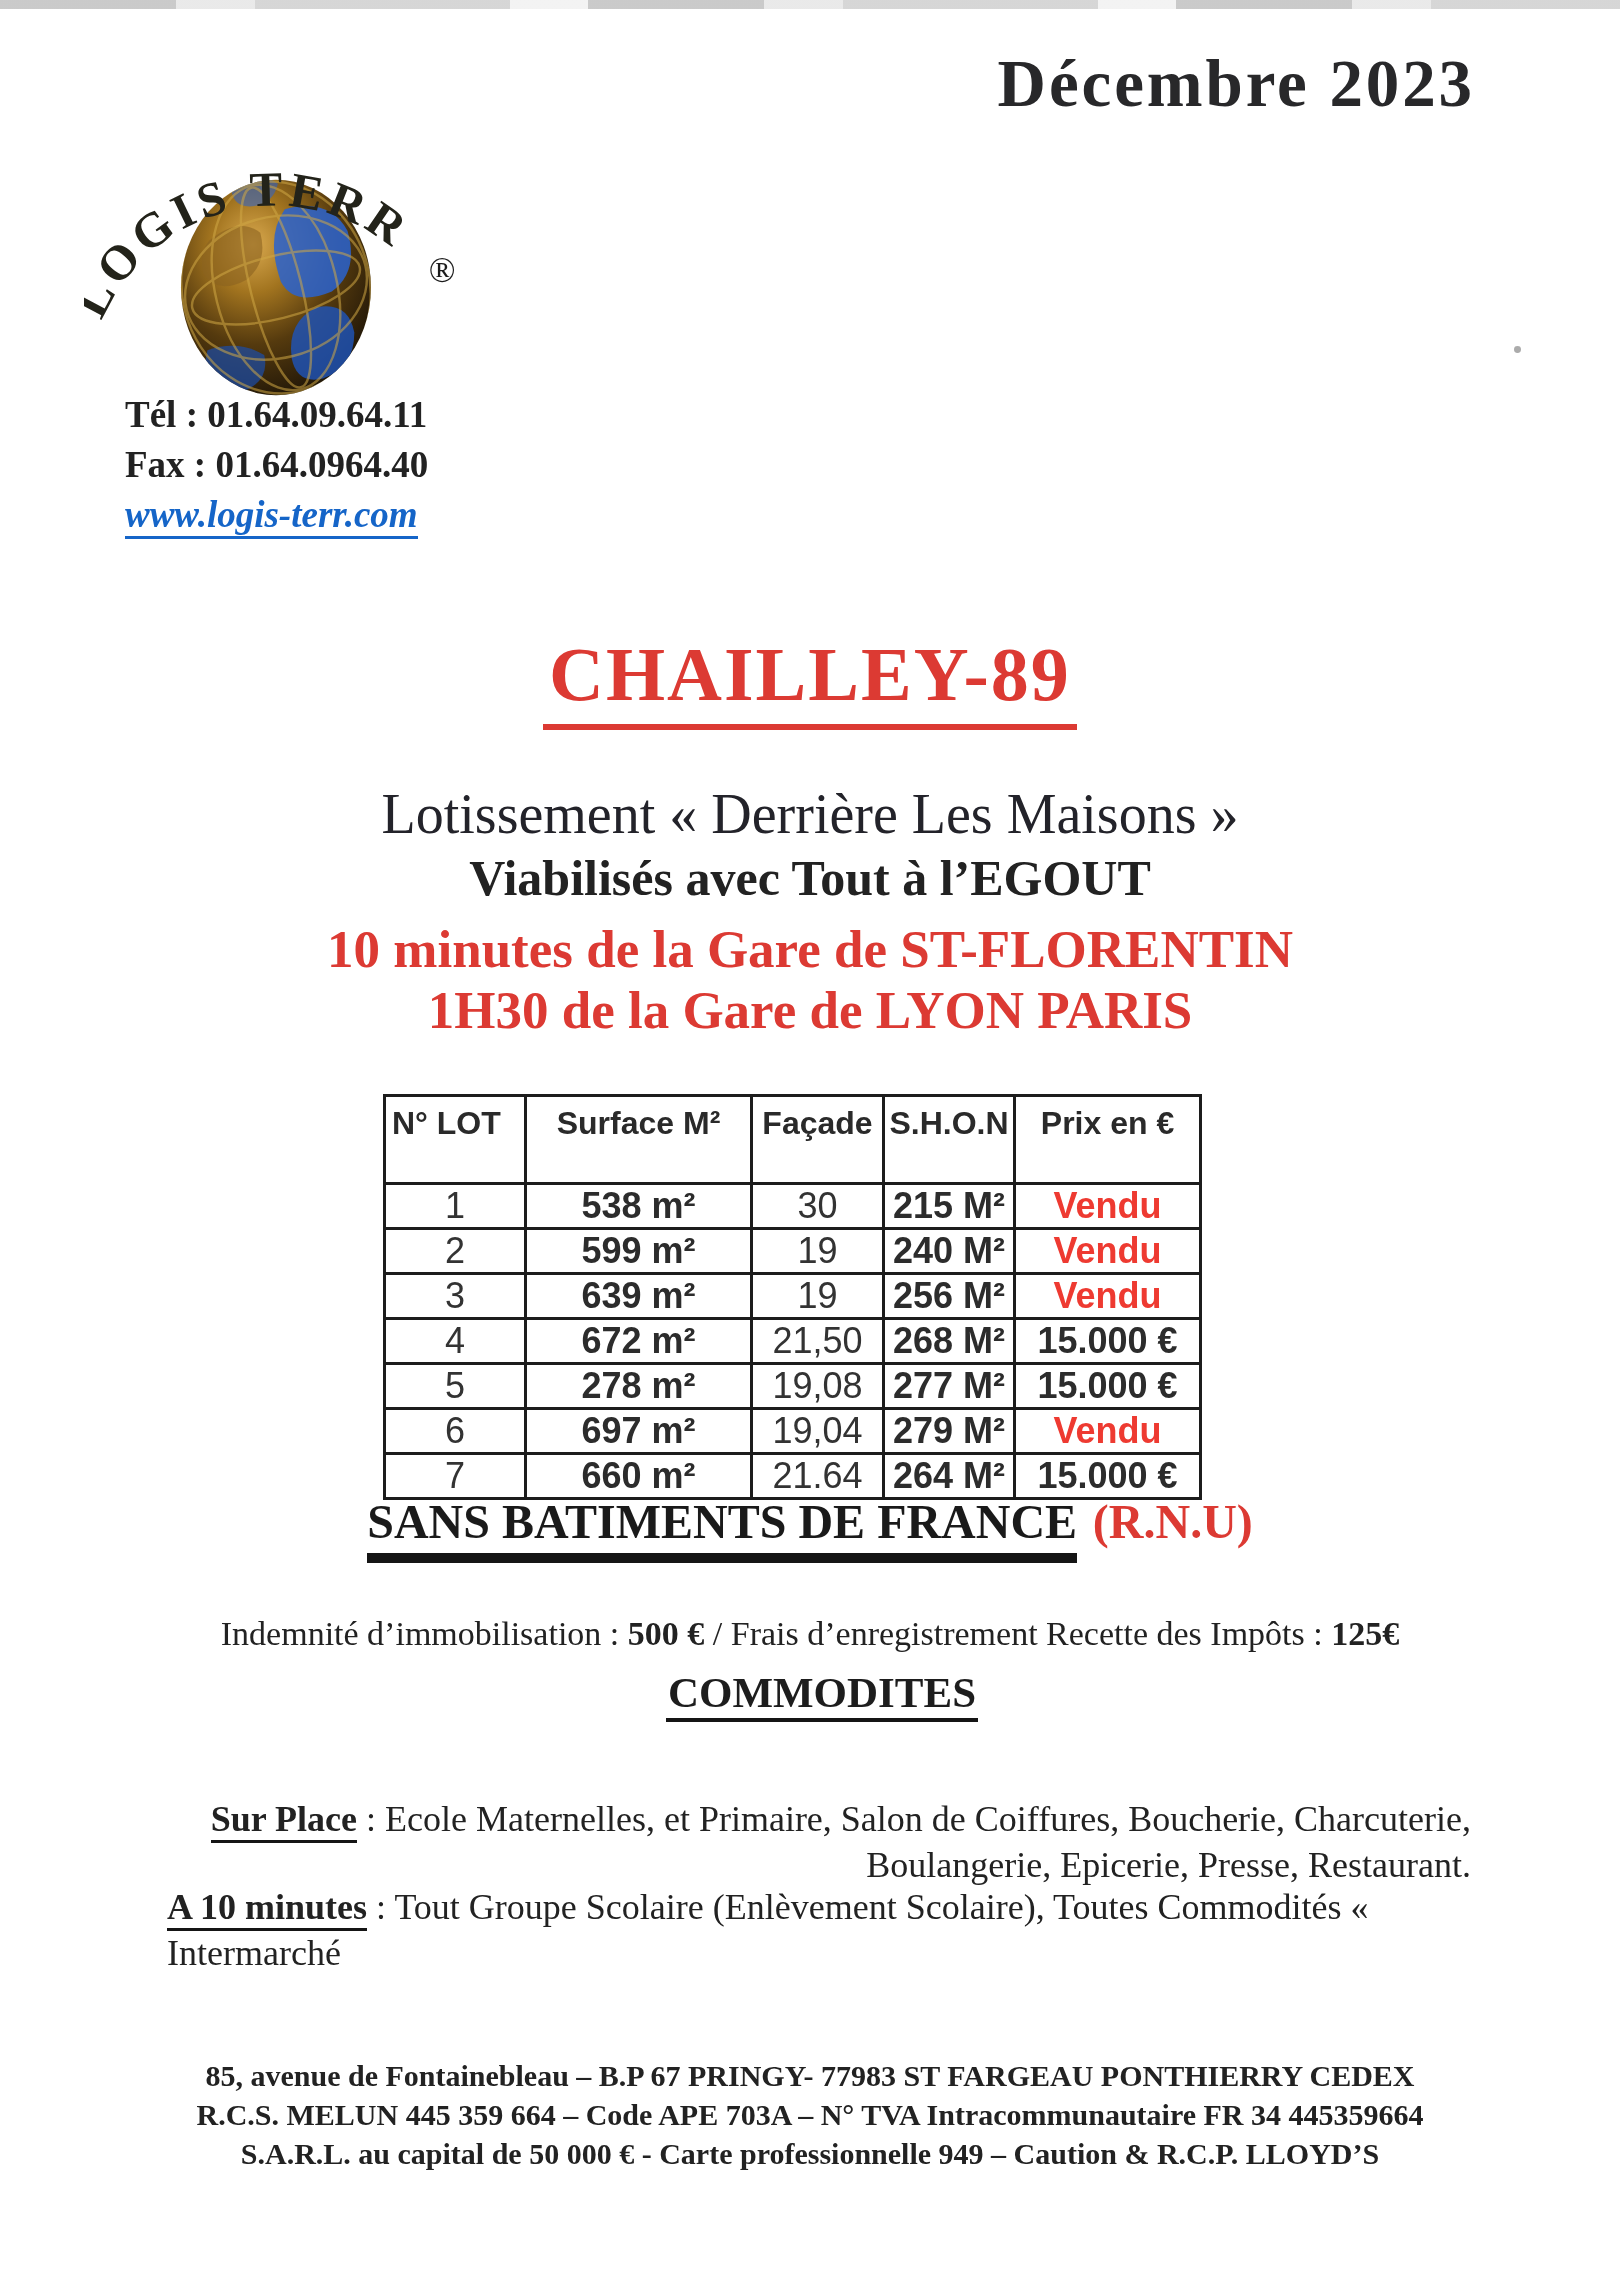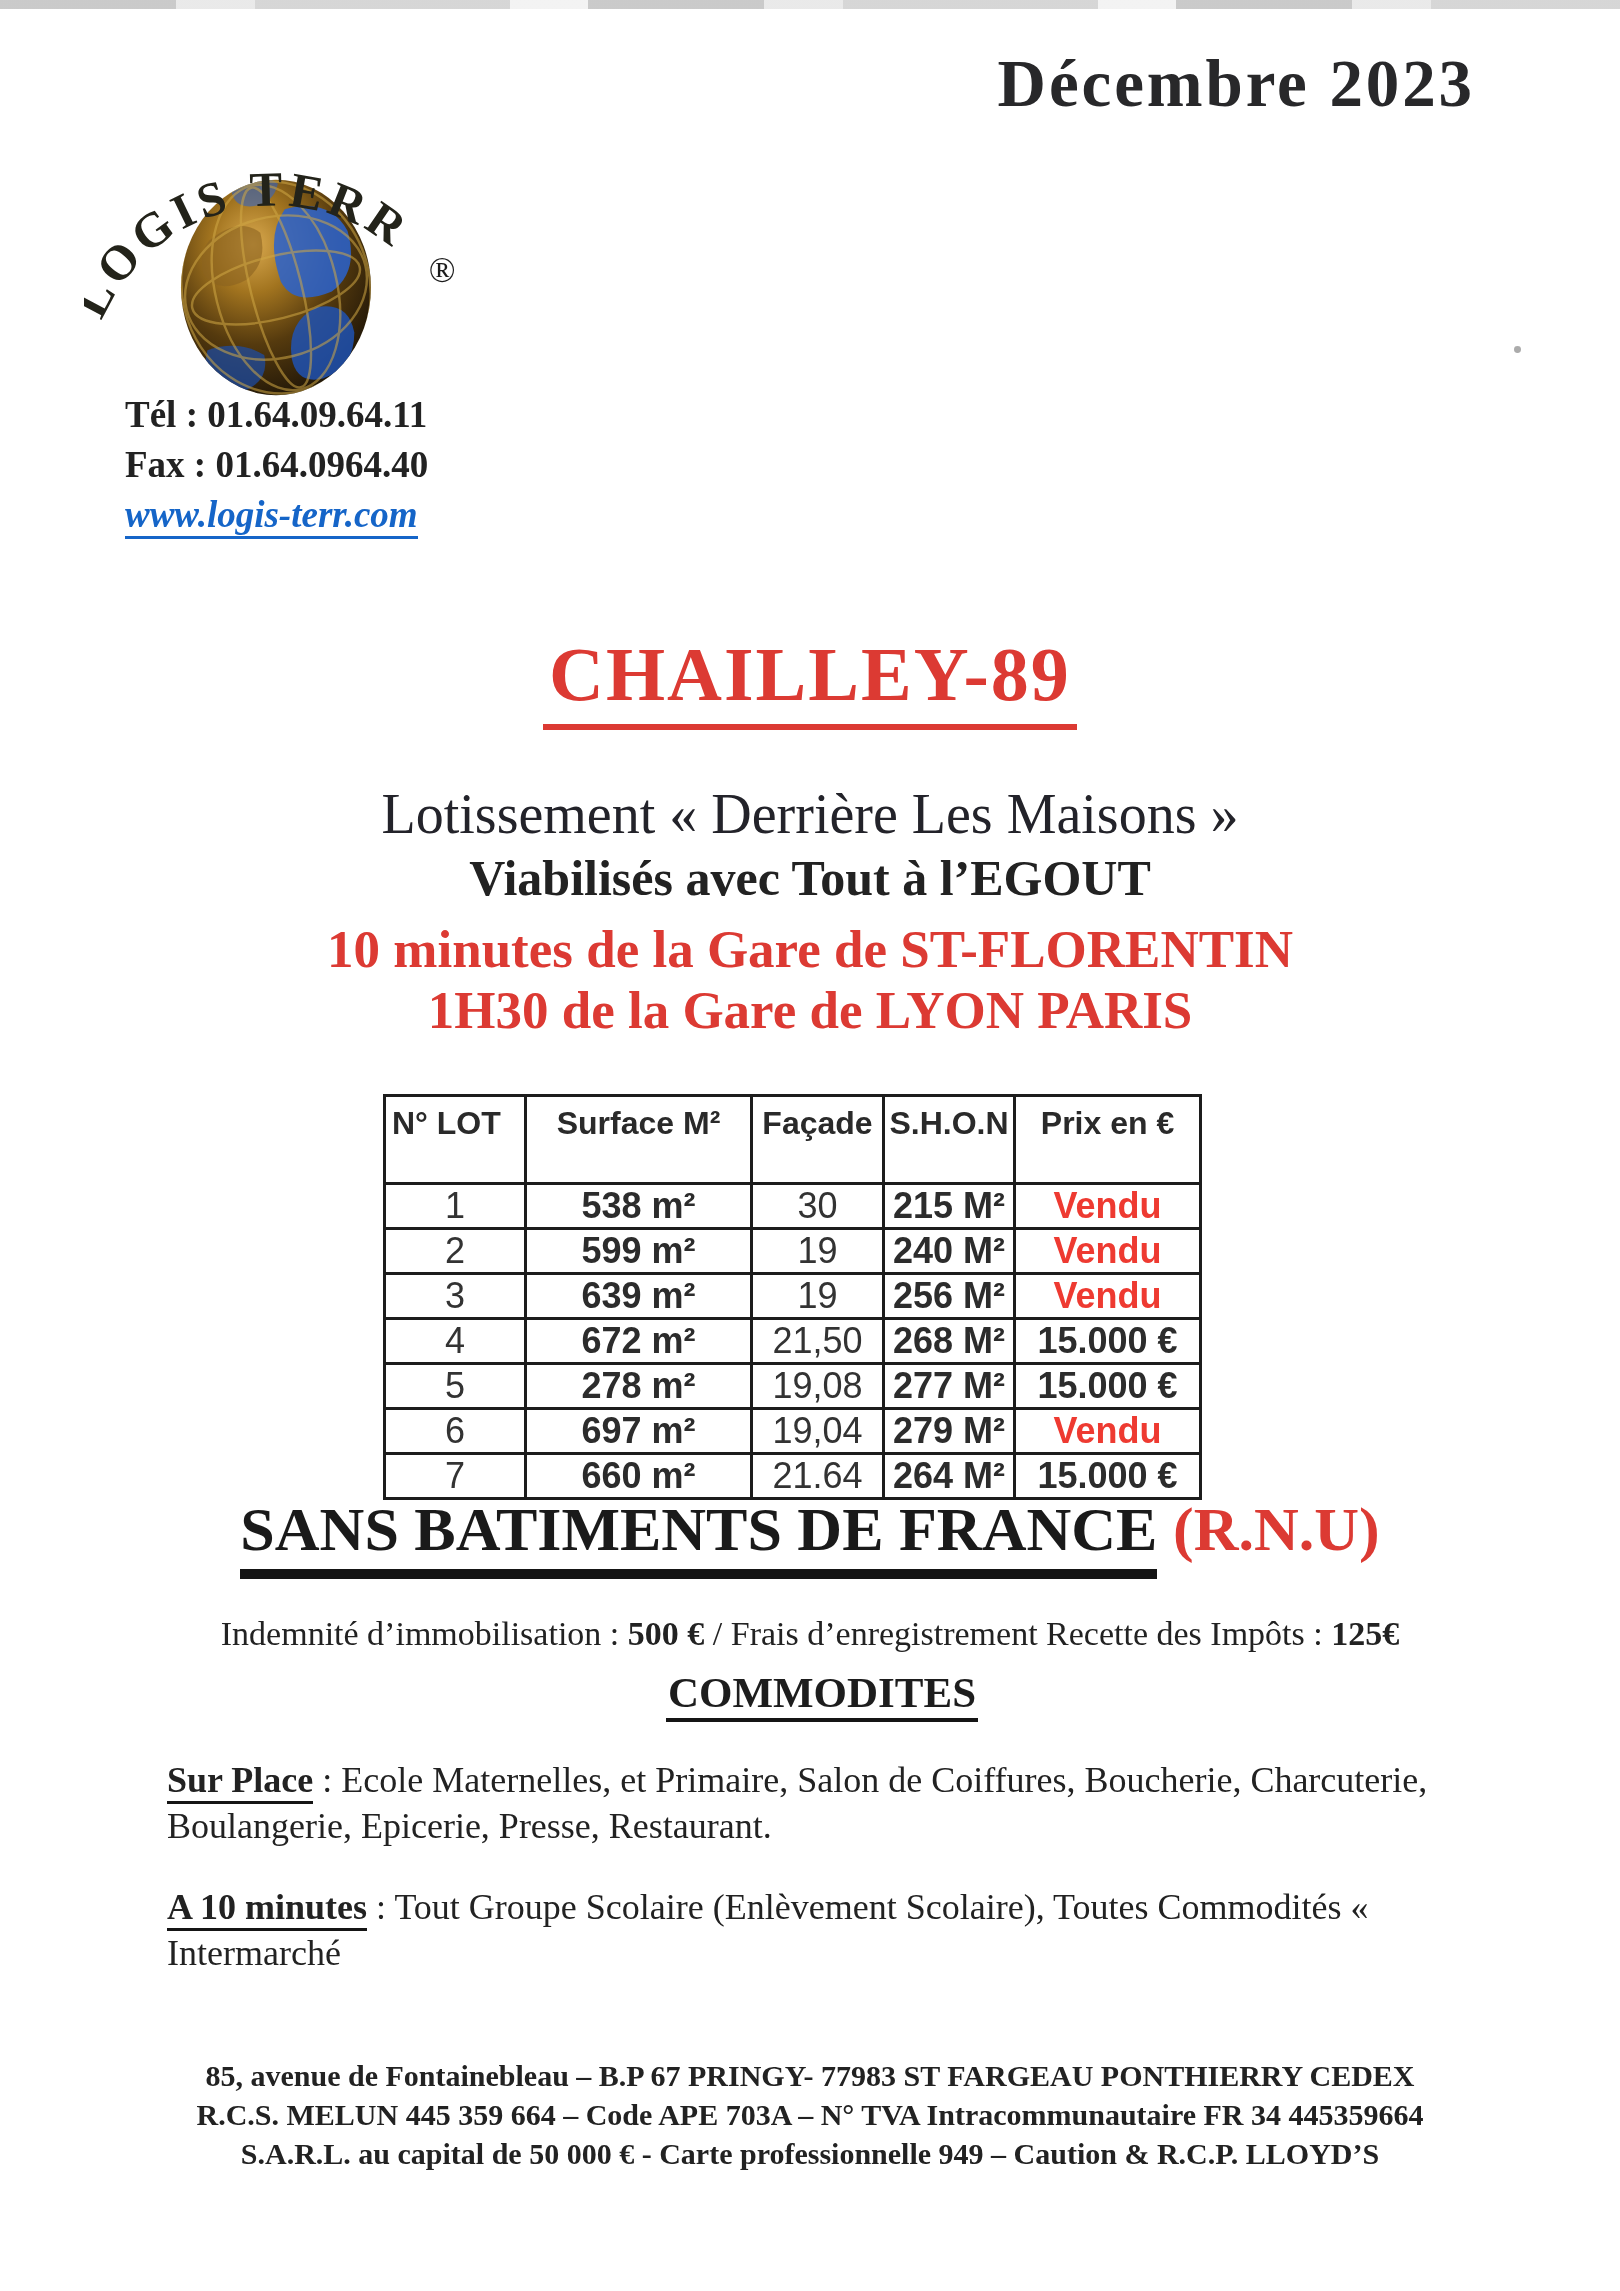--- a/index.html
+++ b/index.html
@@ -46,33 +46,33 @@
   table.lots-table th {
     height:76px; vertical-align:top; padding-top:7.8px; font-size:32px; color:#2a2a2a;
     text-align:center; font-weight:bold;
   }
   table.lots-table th.h0 { text-align:left; padding-left:5.9px; }
   table.lots-table td { height:37px; text-align:center; font-size:36px; color:#333; padding:0; }
   table.lots-table td.c1, table.lots-table td.c3 { font-weight:bold; color:#2c2c2c; }
   table.lots-table td.c4 { font-weight:bold; color:#2c2c2c; }
   table.lots-table td.c4.sold { color:var(--table-red,#ee3a31); }
 
-  .banner { position:absolute; top:1494px; left:0; width:100%; text-align:center; font-size:62px; font-weight:bold; white-space:nowrap; }
+  .banner { position:absolute; top:1494px; left:0; width:100%; text-align:center; font-size:48px; font-weight:bold; white-space:nowrap; }
   .banner .banner-main { color:#1a1a1a; border-bottom:10.8px solid #151515; padding-bottom:3.9px; display:inline-block; }
   .banner .banner-suffix { color:var(--red,#dc3a33); margin-left:15.7px; }
 
   .fees { position:absolute; top:1615px; left:0; width:100%; text-align:center; font-size:34px; color:#222; }
   .fees b { font-weight:bold; }
 
   .commod-heading { position:absolute; top:1668px; left:12px; width:100%; text-align:center; font-size:43px; font-weight:bold; }
   .commod-heading span { border-bottom:4.9px solid #151515; padding:0 2px 2px 2px; }
 
   .para { position:absolute; left:167px; width:1304px; font-size:36px; color:#222; line-height:46px; }
   .para .label { font-weight:bold; border-bottom:3.9px solid #151515; padding-bottom:1px; }
-  .para1 { top:1757px; }
+  .para1 { top:1796px;text-align:right; }
   .para2 { top:1884px; }
 
   .footer { position:absolute; top:2056px; left:0; width:100%; text-align:center;
     font-size:30px; font-weight:bold; line-height:39px; color:#222; }
 </style>
 </head>
 <body>
 
 <div class="page">
 

